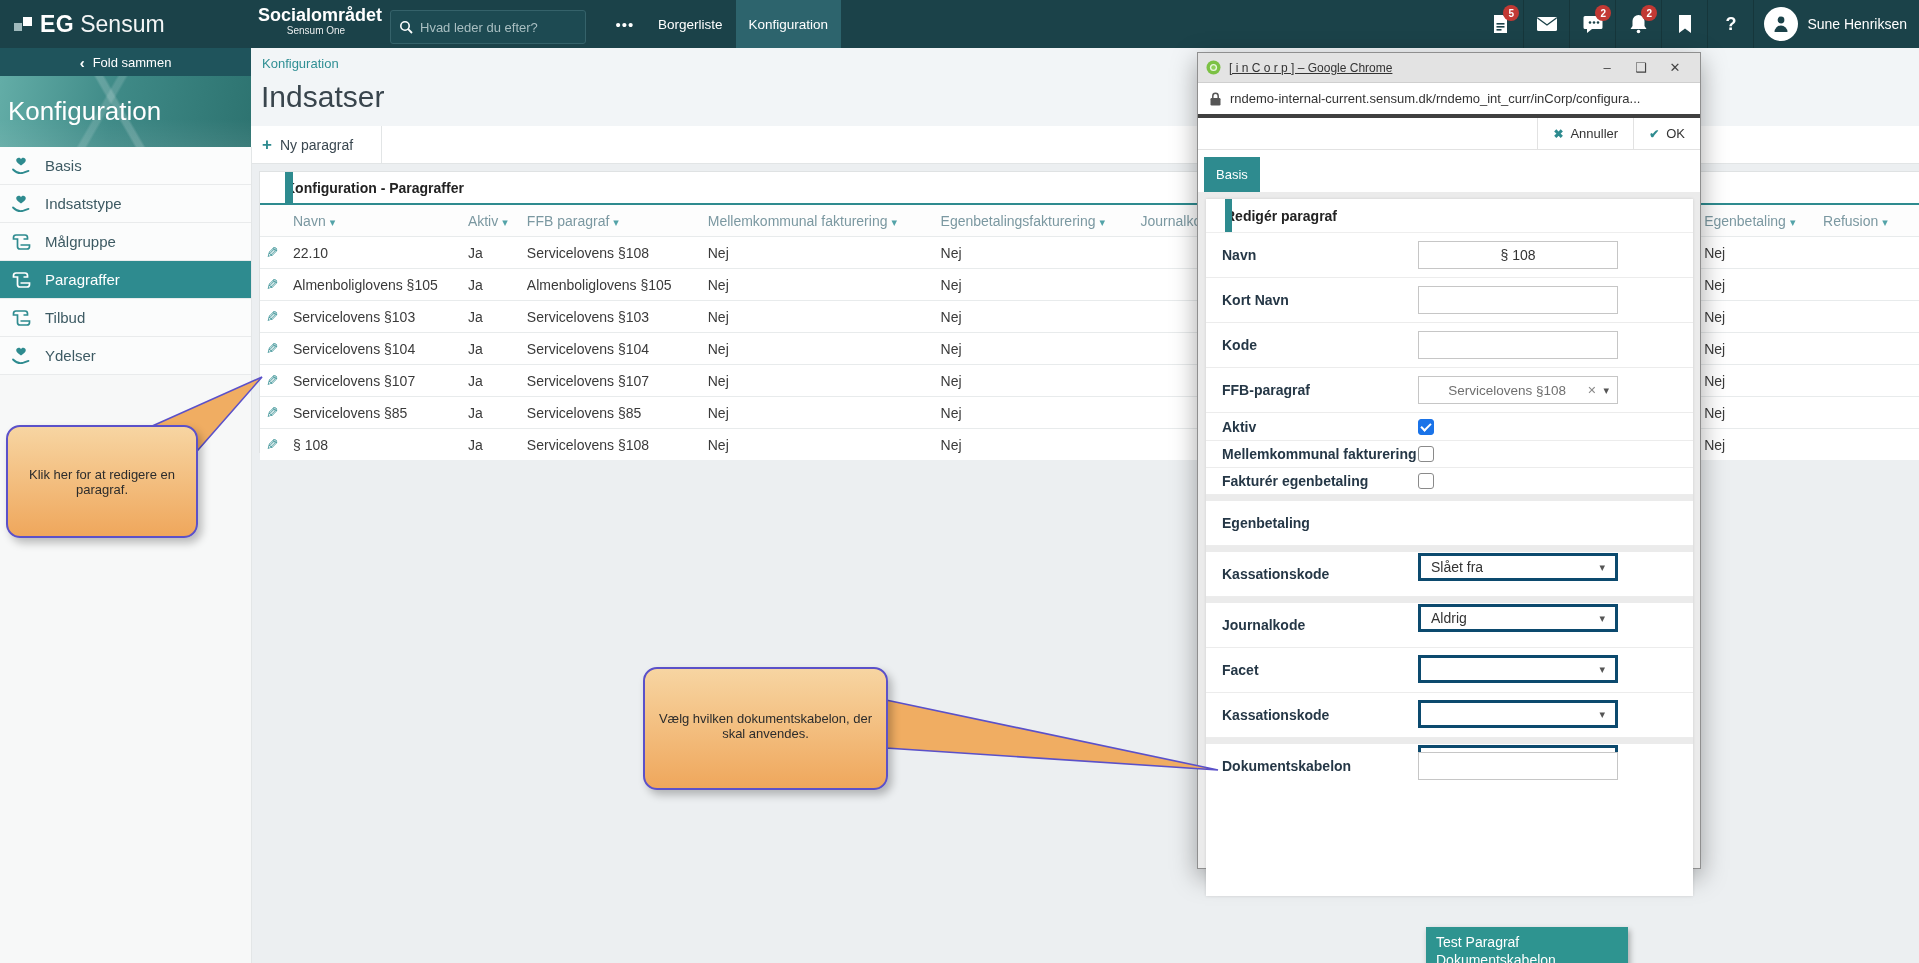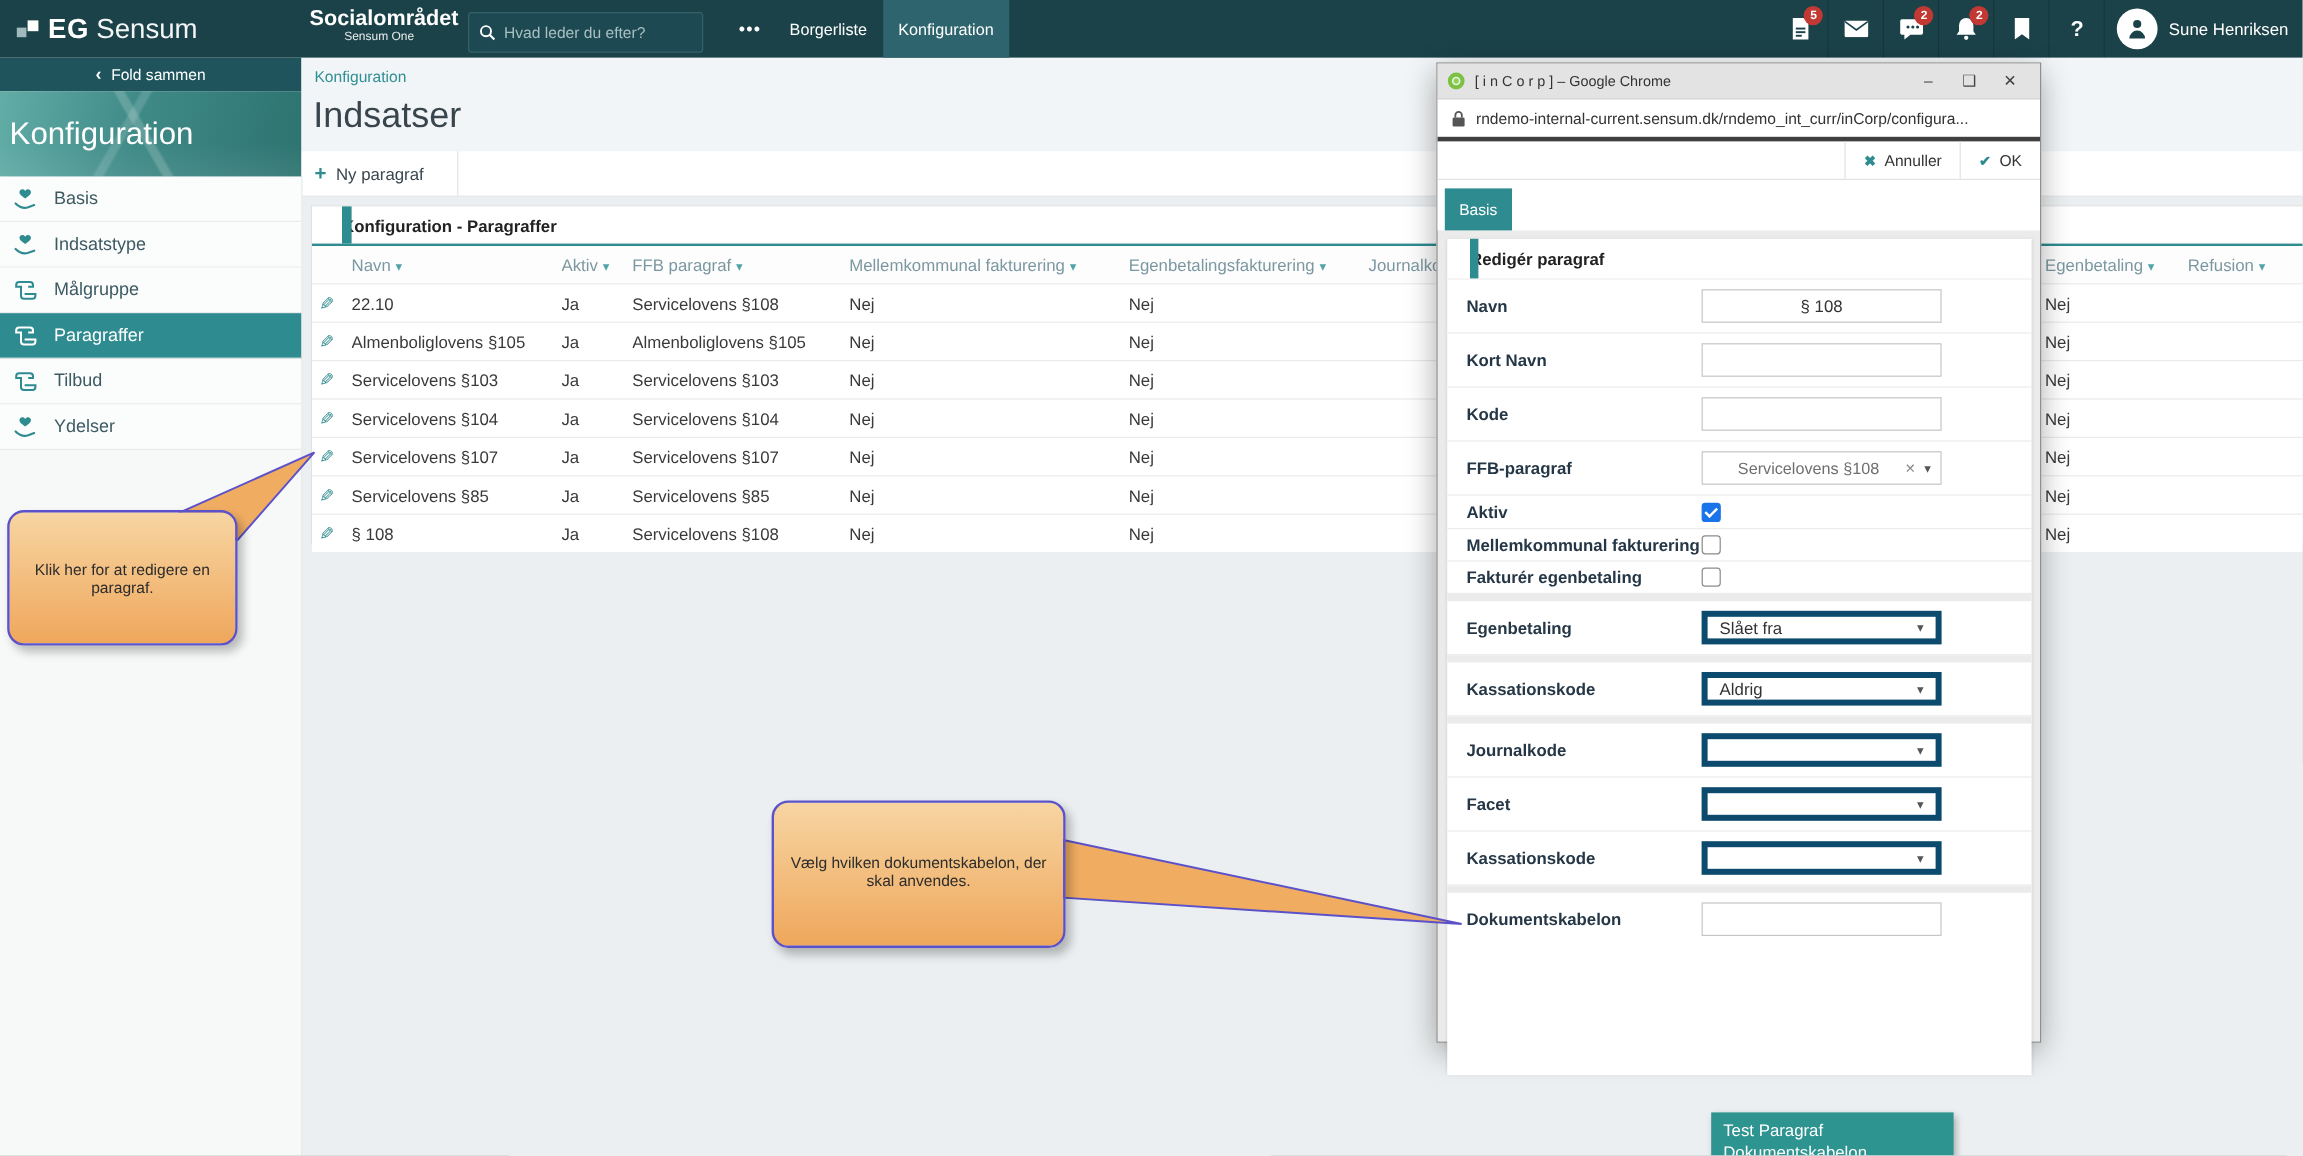--- a/index.html
+++ b/index.html
@@ -76,21 +76,21 @@
   .c-egbf{width:200px;}
   .c-jour{width:200px;}
   .c-spacer{width:364px;}
   .c-egb{width:119px;}
   .c-ref{width:96px;}
   .pencil{color:#2e8b8f;font-size:15px;cursor:pointer;display:inline-block;transform:scaleX(-1);}
 
   
   .popup{left:1197px;top:52px;width:504px;height:817px;background:#ebebeb;border:1px solid #8f8f8f;box-sizing:border-box;z-index:50;box-shadow:0 8px 24px rgba(0,0,0,.35);}
   .ptitlebar{height:30px;background:#e3e3e3;border-bottom:1px solid #cfcfcf;display:flex;align-items:center;padding:0 8px;gap:8px;box-sizing:border-box;}
-  .ptitle{font-size:12px;color:#333;flex:1;}
+  .ptitle{font-size:12px;color:#333;flex:1;text-decoration:underline;}
   .wctl{display:flex;gap:0;}
   .wbtn{width:34px;height:28px;display:flex;align-items:center;justify-content:center;font-size:13px;color:#444;cursor:pointer;}
   .purlbar{height:35px;background:#fff;border-bottom:4px solid #404040;display:flex;align-items:center;gap:9px;padding:0 12px;box-sizing:border-box;}
   .purl{font-size:13px;color:#333;white-space:nowrap;overflow:hidden;}
   .pactions{height:31px;background:#fff;border-bottom:1px solid #e2e2e2;display:flex;justify-content:flex-end;align-items:stretch;}
   .pabtn{display:flex;align-items:center;gap:7px;padding:0 15px;border-left:1px solid #e2e2e2;font-size:13px;color:#333;cursor:pointer;}
   .pabtn .pico{color:#2e8b8f;font-size:12px;font-weight:bold;}
   .ptabrow{height:42px;background:#fff;display:flex;align-items:flex-end;padding-left:6px;box-sizing:border-box;}
   .ptab{height:35px;background:#2e8b8f;color:#fff;font-size:13px;display:flex;align-items:center;padding:0 12px;cursor:pointer;}
   .pcontent{position:absolute;left:8px;top:146px;width:487px;height:697px;background:#fff;box-shadow:0 0 3px rgba(0,0,0,.12);}
@@ -101,21 +101,21 @@
   .frow.h45{height:44px;} .frow.h27{height:27px;} .frow.h26{height:26px;}
   .fgap{height:6px;background:#ebebeb;}
   .flabel{font-size:14px;font-weight:bold;color:#253746;padding-left:16px;width:196px;}
   .fctl{position:absolute;left:212px;top:50%;transform:translateY(-50%);}
   .tinput{width:200px;height:28px;border:1px solid #c6c6c6;background:#fff;box-sizing:border-box;display:flex;align-items:center;padding:0 10px;font-size:14px;color:#333;}
   .tinput.centered{justify-content:center;}
   .chipbox{width:200px;height:28px;border:1px solid #c6c6c6;background:#fff;box-sizing:border-box;display:flex;align-items:center;padding:0 8px;font-size:13.5px;color:#6f6f6f;}
   .chipbox .chiptext{flex:1;text-align:center;}
   .chipbox .x{color:#8a8a8a;font-size:11px;margin-right:7px;cursor:pointer;}
   .chipbox .dd{color:#555;font-size:11px;cursor:pointer;}
-  .selbox{width:200px;height:28px;border:5px solid #0c4a6e;background:#fff;box-sizing:border-box;display:flex;align-items:center;padding:0 10px;font-size:14px;color:#333;cursor:pointer;}
+  .selbox{width:200px;height:28px;border:3px solid #0c4a6e;background:#fff;box-sizing:border-box;display:flex;align-items:center;padding:0 10px;font-size:14px;color:#333;cursor:pointer;margin-top:44px;}
   .selbox .val{flex:1;}
   .selbox .dd{color:#555;font-size:11px;}
   .cb{width:16px;height:16px;border:1.5px solid #8a8a8a;border-radius:3px;background:#fff;box-sizing:border-box;cursor:pointer;}
   .cb.checked{background:#1a73e8;border-color:#1a73e8;}
   .cb.checked::after{content:"";display:block;width:8px;height:4px;border-left:2px solid #fff;border-bottom:2px solid #fff;transform:rotate(-45deg);margin:3px 0 0 2px;}
   .optpanel{position:absolute;left:220px;top:728px;width:202px;background:#2e9490;color:#fff;font-size:14px;line-height:1.25;padding:7px 10px;box-sizing:border-box;box-shadow:2px 3px 6px rgba(0,0,0,.3);cursor:pointer;z-index:5;}
 
   
   .callout{z-index:60;border:2px solid #5b51c9;border-radius:14px;background:linear-gradient(#f7d5a2,#efa75c);box-shadow:4px 5px 8px rgba(0,0,0,.25);display:flex;align-items:center;justify-content:center;text-align:center;font-size:13px;color:#2c2c2c;padding:8px;box-sizing:border-box;}
   .co1{left:6px;top:425px;width:192px;height:113px;}

